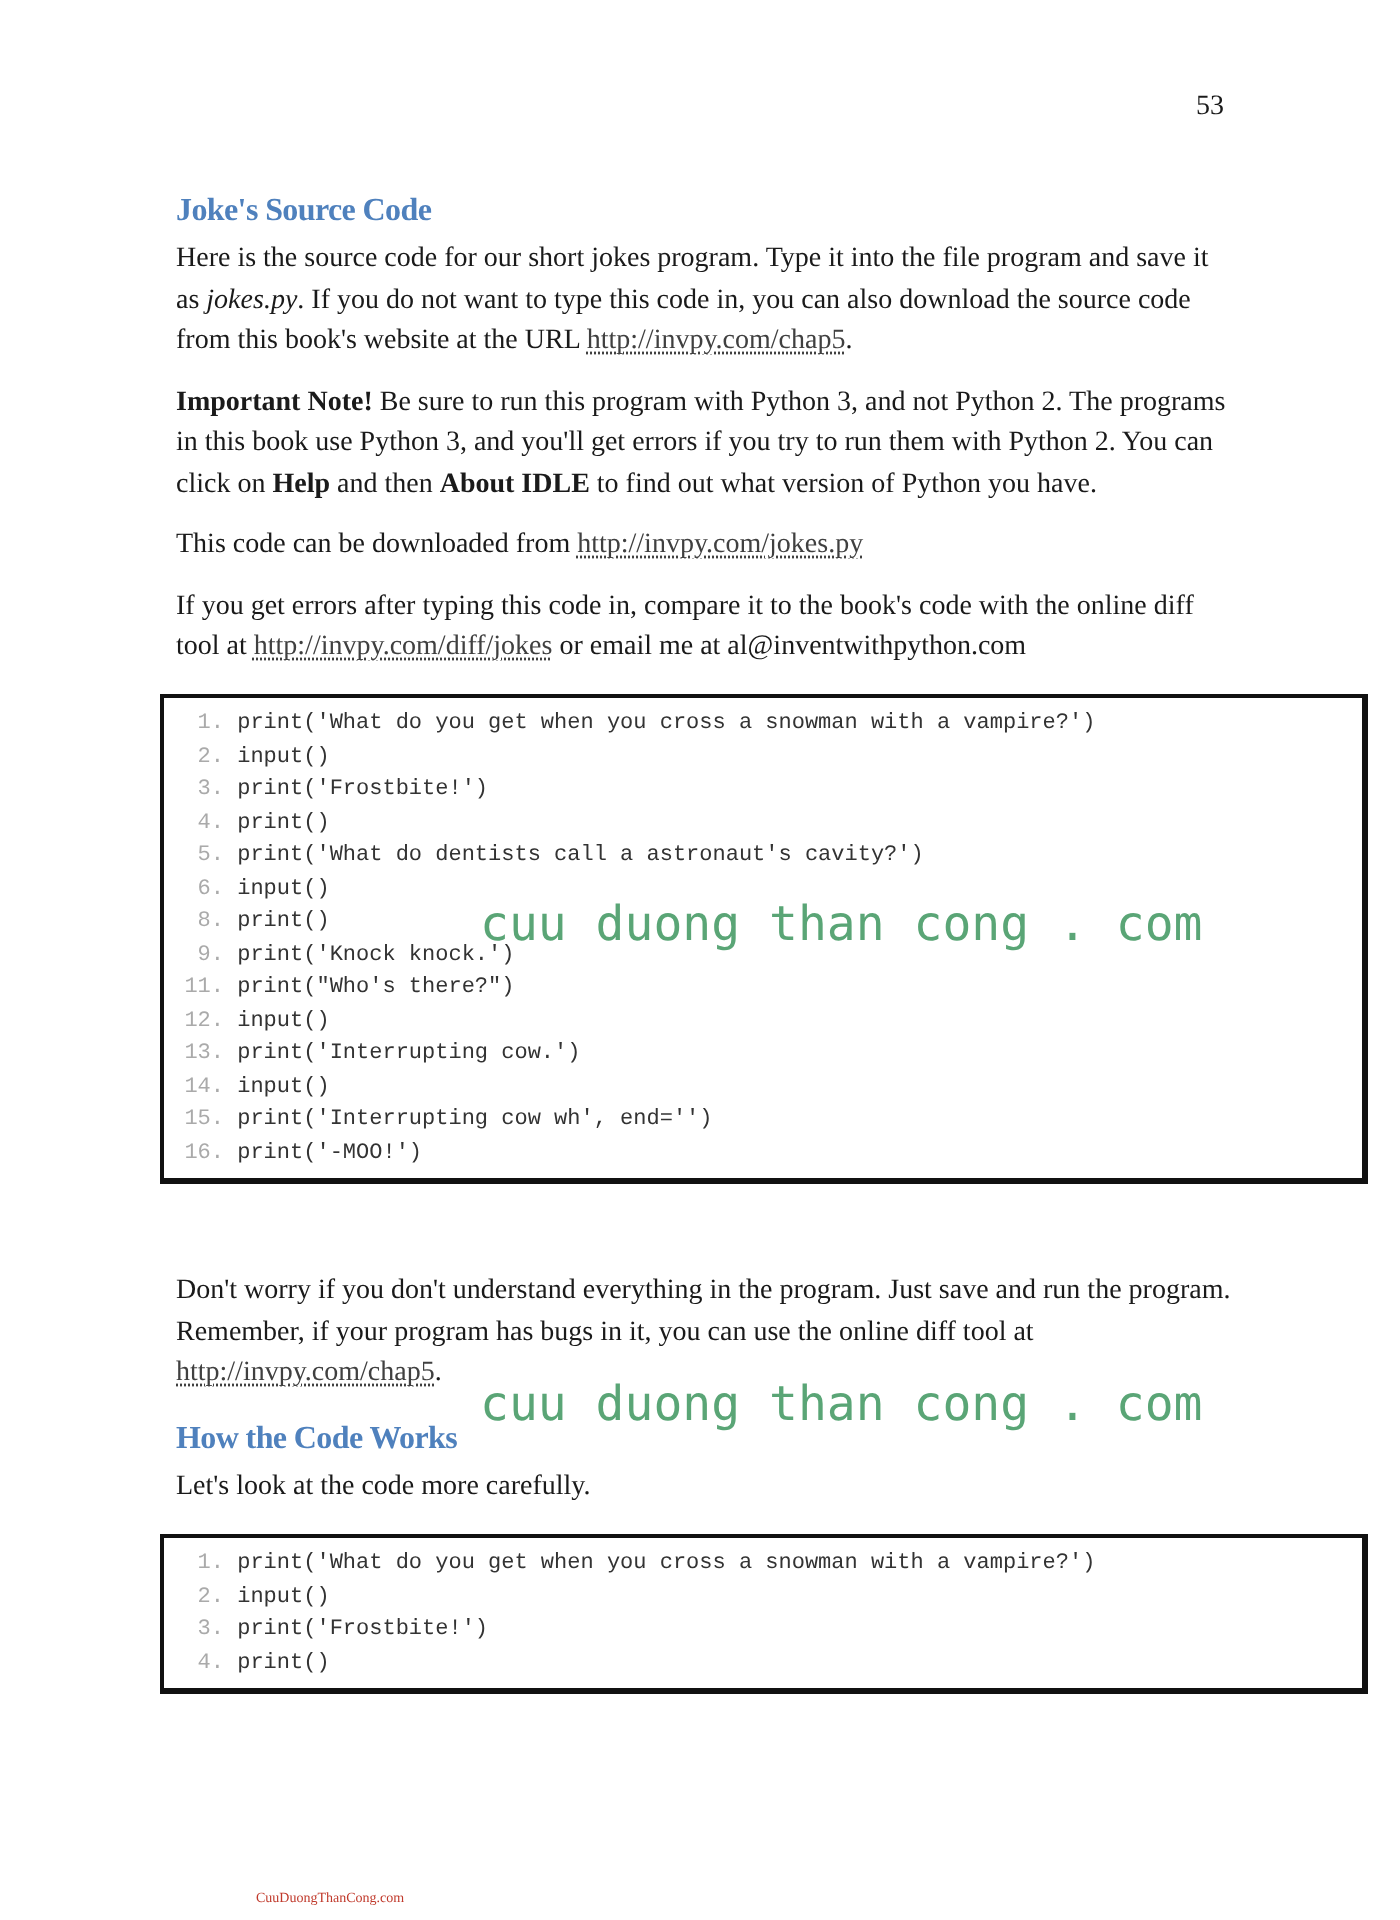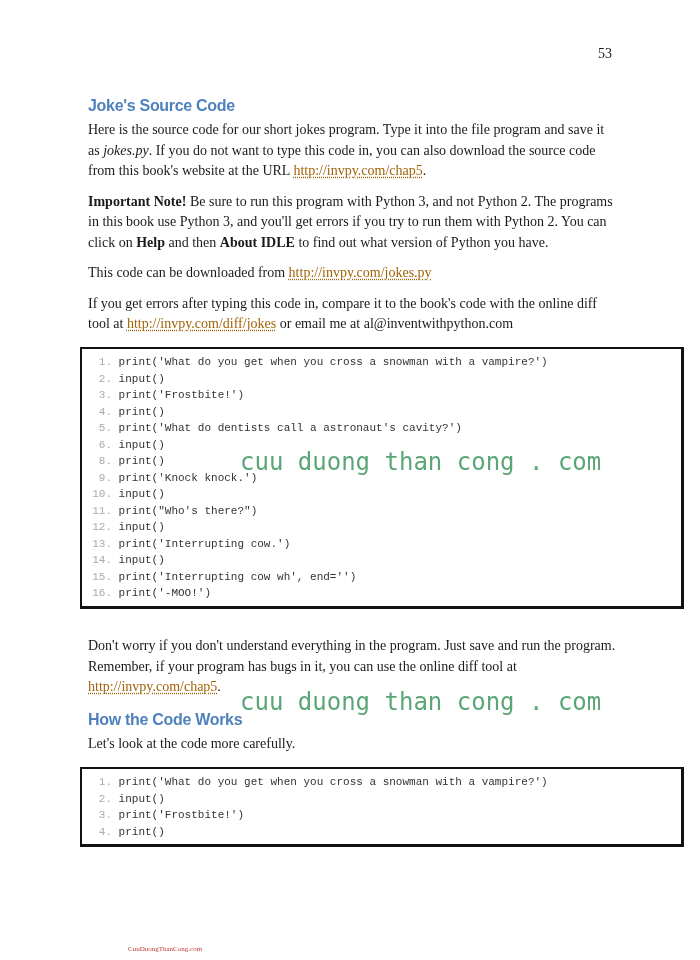--- a/index.html
+++ b/index.html
@@ -1,23 +1,23 @@
 <!DOCTYPE html>
 <html><head>
   <meta charset="utf-8">
   <style>
     html, body { margin: 0; padding: 0; background: #ffffff; }
     body { width: 700px; height: 960px; position: relative; overflow: hidden;
            font-family: "Liberation Serif", serif; color: #1a1a1a; }
     .page-number { position: absolute; top: 46px; left: 598px; font-size: 14px; }
     .content { position: absolute; left: 88px; top: 94px; width: 530px; }
-    h2 { font-family: Liberation Sans, sans-serif; font-weight: bold; color: #4f81bd;
+    h2 { font-family: Liberation Serif, serif; font-weight: bold; color: #4f81bd;
          font-size: 16px; margin: 0 0 2px 0; letter-spacing: -0.3px; line-height: 24px; }
     p { font-size: 14px; line-height: 20.5px; margin: 0 0 10px 0; }
-    .link { text-decoration: underline dotted; text-underline-offset: 2px; color: #a16207; cursor: pointer; }
+    .link { text-decoration: underline dotted; text-underline-offset: 2px; color: #404040; cursor: pointer; }
     .code-box { position: absolute; left: 80px; border: 3px solid #111; border-left-width: 2px; border-top-width: 2px;
                 width: 604px; box-sizing: border-box; padding: 5px 0 4px 0; background: #fff; }
     .code-line { font-family: "Liberation Mono", monospace; font-size: 11px; line-height: 16.5px;
                  white-space: pre; color: #333; height: 16.5px; }
     .ln { display: inline-block; width: 30px; text-align: right; color: #aaa; }
     .code-text { color: #333; }
     .watermark { position: absolute; font-family: "DejaVu Sans Mono", monospace; font-size: 24px;
                  color: #15803d; opacity: 0.7; pointer-events: none; }
     .footer { position: absolute; left: 128px; top: 945px; font-size: 7px; color: #c0392b; }
   </style>
@@ -39,21 +39,20 @@
 
 <div class="code-box" style="top:347px;" id="code1">
     <div class="code-line"><span class="ln">1.</span> <span class="code-text">print('What do you get when you cross a snowman with a vampire?')</span></div>
     <div class="code-line"><span class="ln">2.</span> <span class="code-text">input()</span></div>
     <div class="code-line"><span class="ln">3.</span> <span class="code-text">print('Frostbite!')</span></div>
     <div class="code-line"><span class="ln">4.</span> <span class="code-text">print()</span></div>
     <div class="code-line"><span class="ln">5.</span> <span class="code-text">print('What do dentists call a astronaut's cavity?')</span></div>
     <div class="code-line"><span class="ln">6.</span> <span class="code-text">input()</span></div>
     <div class="code-line"><span class="ln">8.</span> <span class="code-text">print()</span></div>
     <div class="code-line"><span class="ln">9.</span> <span class="code-text">print('Knock knock.')</span></div>
-    <div class="code-line"><span class="ln">10.</span> <span class="code-text">input()</span></div>
     <div class="code-line"><span class="ln">11.</span> <span class="code-text">print("Who's there?")</span></div>
     <div class="code-line"><span class="ln">12.</span> <span class="code-text">input()</span></div>
     <div class="code-line"><span class="ln">13.</span> <span class="code-text">print('Interrupting cow.')</span></div>
     <div class="code-line"><span class="ln">14.</span> <span class="code-text">input()</span></div>
     <div class="code-line"><span class="ln">15.</span> <span class="code-text">print('Interrupting cow wh', end='')</span></div>
     <div class="code-line"><span class="ln">16.</span> <span class="code-text">print('-MOO!')</span></div>
   </div>
 
 <div class="content" style="top:636px;">
   <p><span>Don't worry if you don't understand everything in the program. Just save and run the program. Remember, if your program has bugs in it, you can use the online diff tool at </span><a class="link">http://invpy.com/chap5</a><span>.</span></p>

